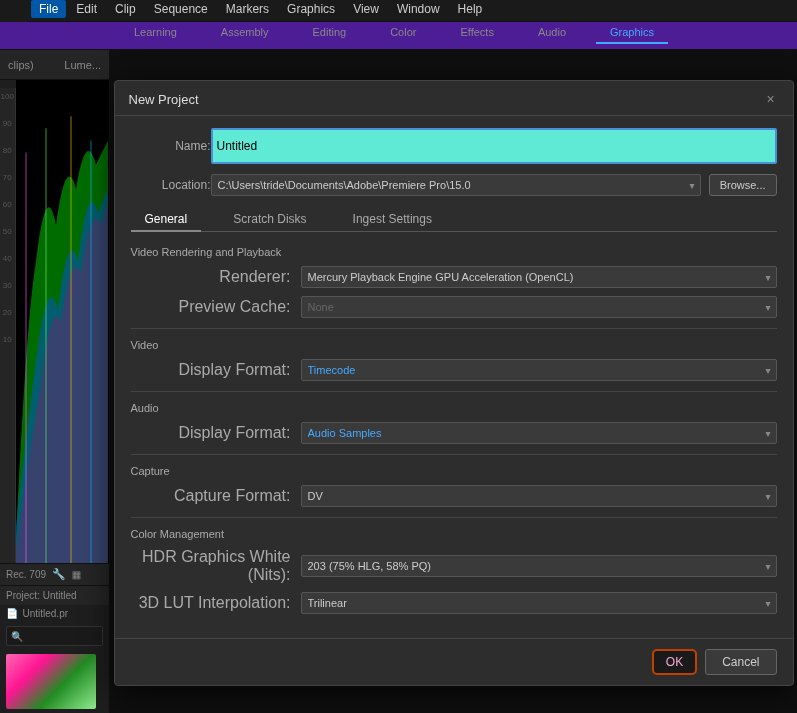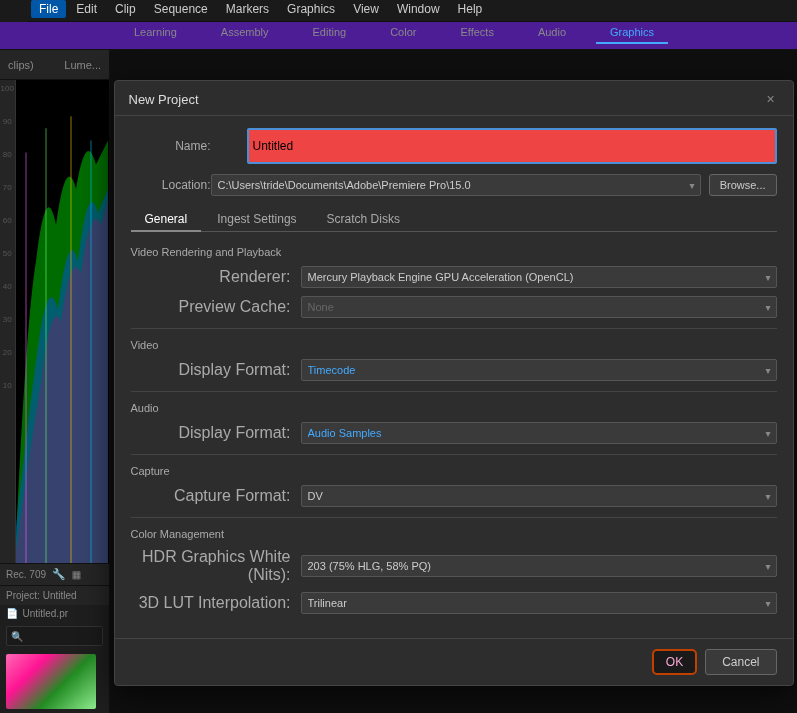--- a/index.html
+++ b/index.html
@@ -187,28 +187,27 @@
     }
     .form-label {
       width: 80px;
       text-align: right;
       font-size: 12px;
       color: #aaa;
     }
     .name-input {
       flex: 1;
       height: 22px;
-      background: #ef4444;
+      background: #5eead4;
       border: 2px solid #4a90d9;
       color: #000;
       padding: 16px 4px;
       font-size: 12px;
       border-radius: 2px;
       outline: none;
-      margin-left: 36px;
     }
     .location-row {
       display: flex;
       align-items: center;
       margin-bottom: 12px;
     }
     .browse-btn {
       margin-left: 8px;
       padding: 2px 10px;
       background: #3a3a3a;
@@ -218,21 +217,21 @@
       border-radius: 3px;
       cursor: pointer;
       height: 22px;
     }
 
     
     .tab-bar {
       display: flex;
       border-bottom: 1px solid #555;
       margin-bottom: 14px;
-      gap: 2px;
+      gap: 18px;
     }
     .tab {
       padding: 4px 14px;
       font-size: 12px;
       color: #aaa;
       cursor: pointer;
       border-bottom: 2px solid transparent;
       margin-bottom: -1px;
     }
     .tab.active { color: #fff; border-bottom: 2px solid #888; }
@@ -321,21 +320,22 @@
     .ruler {
       width: 18px;
       background: #252525;
       border-right: 1px solid #333;
       font-size: 8px;
       color: #555;
       display: flex;
       flex-direction: column;
       align-items: center;
       padding-top: 4px;
-      gap: 24px;
+      gap: 18px;
+      margin-top: 8px;
     }
     .chevron-icon {
       position: absolute;
       right: 6px;
       color: #888;
       pointer-events: none;
       font-size: 10px;
     }
     .location-wrapper {
       flex: 1;
@@ -471,22 +471,22 @@
               <select>
                 <option>C:\Users\tride\Documents\Adobe\Premiere Pro\15.0</option>
               </select>
               <span class="chevron-icon">▾</span>
             </div>
             <button class="browse-btn">Browse...</button>
           </div>
 
           <div class="tab-bar">
             <div class="tab active">General</div>
+            <div class="tab">Scratch Disks</div>
             <div class="tab">Ingest Settings</div>
-            <div class="tab">Scratch Disks</div>
           </div>
 
           <div class="section-title">Video Rendering and Playback</div>
 
           <div class="settings-row">
             <span class="settings-label">Renderer:</span>
             <div class="select-wrapper">
               <select>
                 <option>Mercury Playback Engine GPU Acceleration (OpenCL)</option>
               </select>

